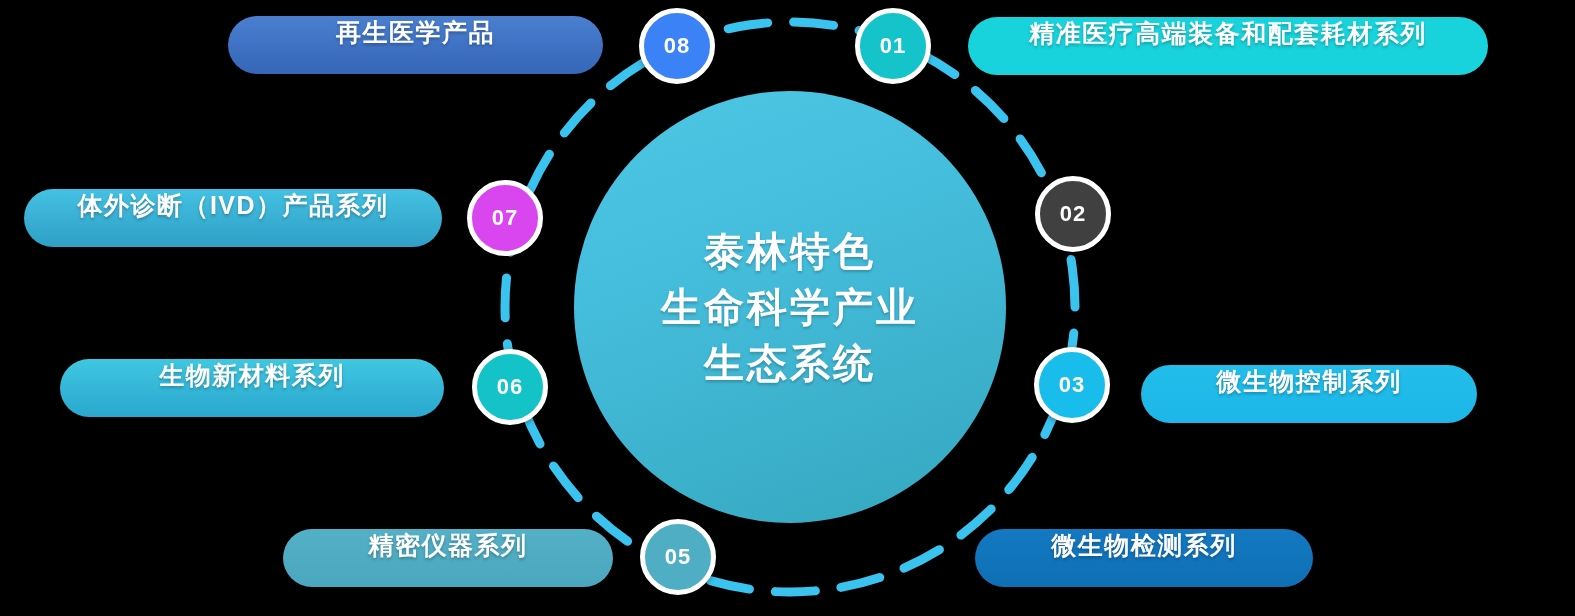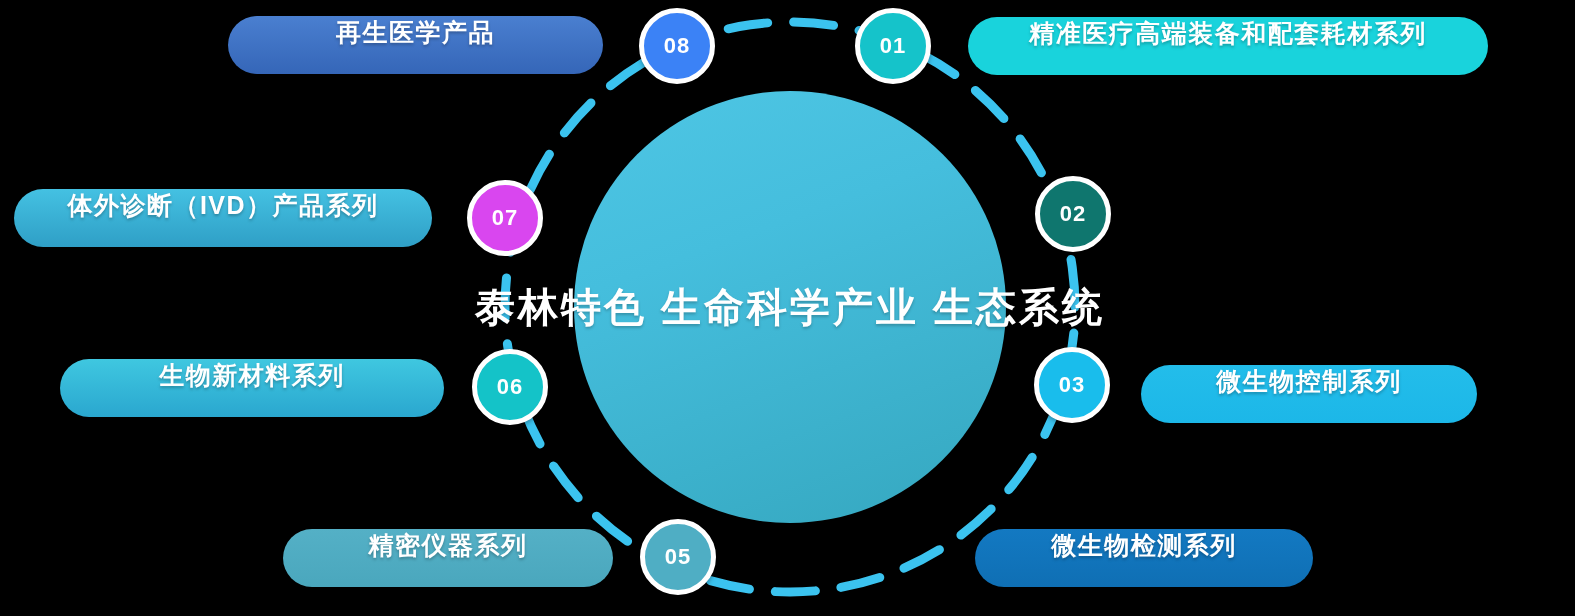--- a/index.html
+++ b/index.html
@@ -28,21 +28,21 @@
   
   .center-circle {
     position: absolute;
     left: 574px;
     top: 91px;
     width: 432px;
     height: 432px;
     border-radius: 50%;
     background: linear-gradient(160deg, #4ec6e4 0%, #45bedd 35%, #35a7bf 100%);
     display: flex;
-    flex-direction: row;
+    flex-direction: column;
     align-items: center;
     justify-content: center;
     gap: 14px;
   }
   .center-line {
     color: #ffffff;
     font-size: 40px;
     font-weight: 700;
     letter-spacing: 3px;
     text-shadow: 0 2px 3px rgba(0,0,0,0.22);
@@ -98,21 +98,21 @@
 
   <div class="center-circle">
     <div class="center-line">泰林特色</div>
     <div class="center-line">生命科学产业</div>
     <div class="center-line">生态系统</div>
   </div>
 
   <div class="node" style="left:855px; top:8px; background:#15c3ca;">
     <span>01</span>
   </div>
-  <div class="node" style="left:1035px; top:176px; background:#0f766e;">
+  <div class="node" style="left:1035px; top:176px; background:#404040;">
     <span>02</span>
   </div>
   <div class="node" style="left:1034px; top:347px; background:#19bdec;">
     <span>03</span>
   </div>
   <div class="node" style="left:640px; top:519px; background:#4faec4;">
     <span>05</span>
   </div>
   <div class="node" style="left:472px; top:349px; background:#14c3c8;">
     <span>06</span>
@@ -138,21 +138,21 @@
   </div>
 
   <div class="pill" style="left:283px; top:529px; width:330px; background:linear-gradient(180deg,#54b0c6,#4aa7bd);">
     <span>精密仪器系列</span>
   </div>
 
   <div class="pill" style="left:60px; top:359px; width:384px; background:linear-gradient(180deg,#3fc7e0,#2aa7cf);">
     <span>生物新材料系列</span>
   </div>
 
-  <div class="pill" style="left:14px; top:189px; width:418px; background:linear-gradient(180deg,#44c1e2,#2f9fc6);">
+  <div class="pill" style="left:24px; top:189px; width:418px; background:linear-gradient(180deg,#44c1e2,#2f9fc6);">
     <span>体外诊断（IVD）产品系列</span>
   </div>
 
   <div class="pill" style="left:228px; top:16px; width:375px; background:linear-gradient(180deg,#4a7fd0,#3566b8);">
     <span>再生医学产品</span>
   </div>
 
 </div>
 
 </body></html>

